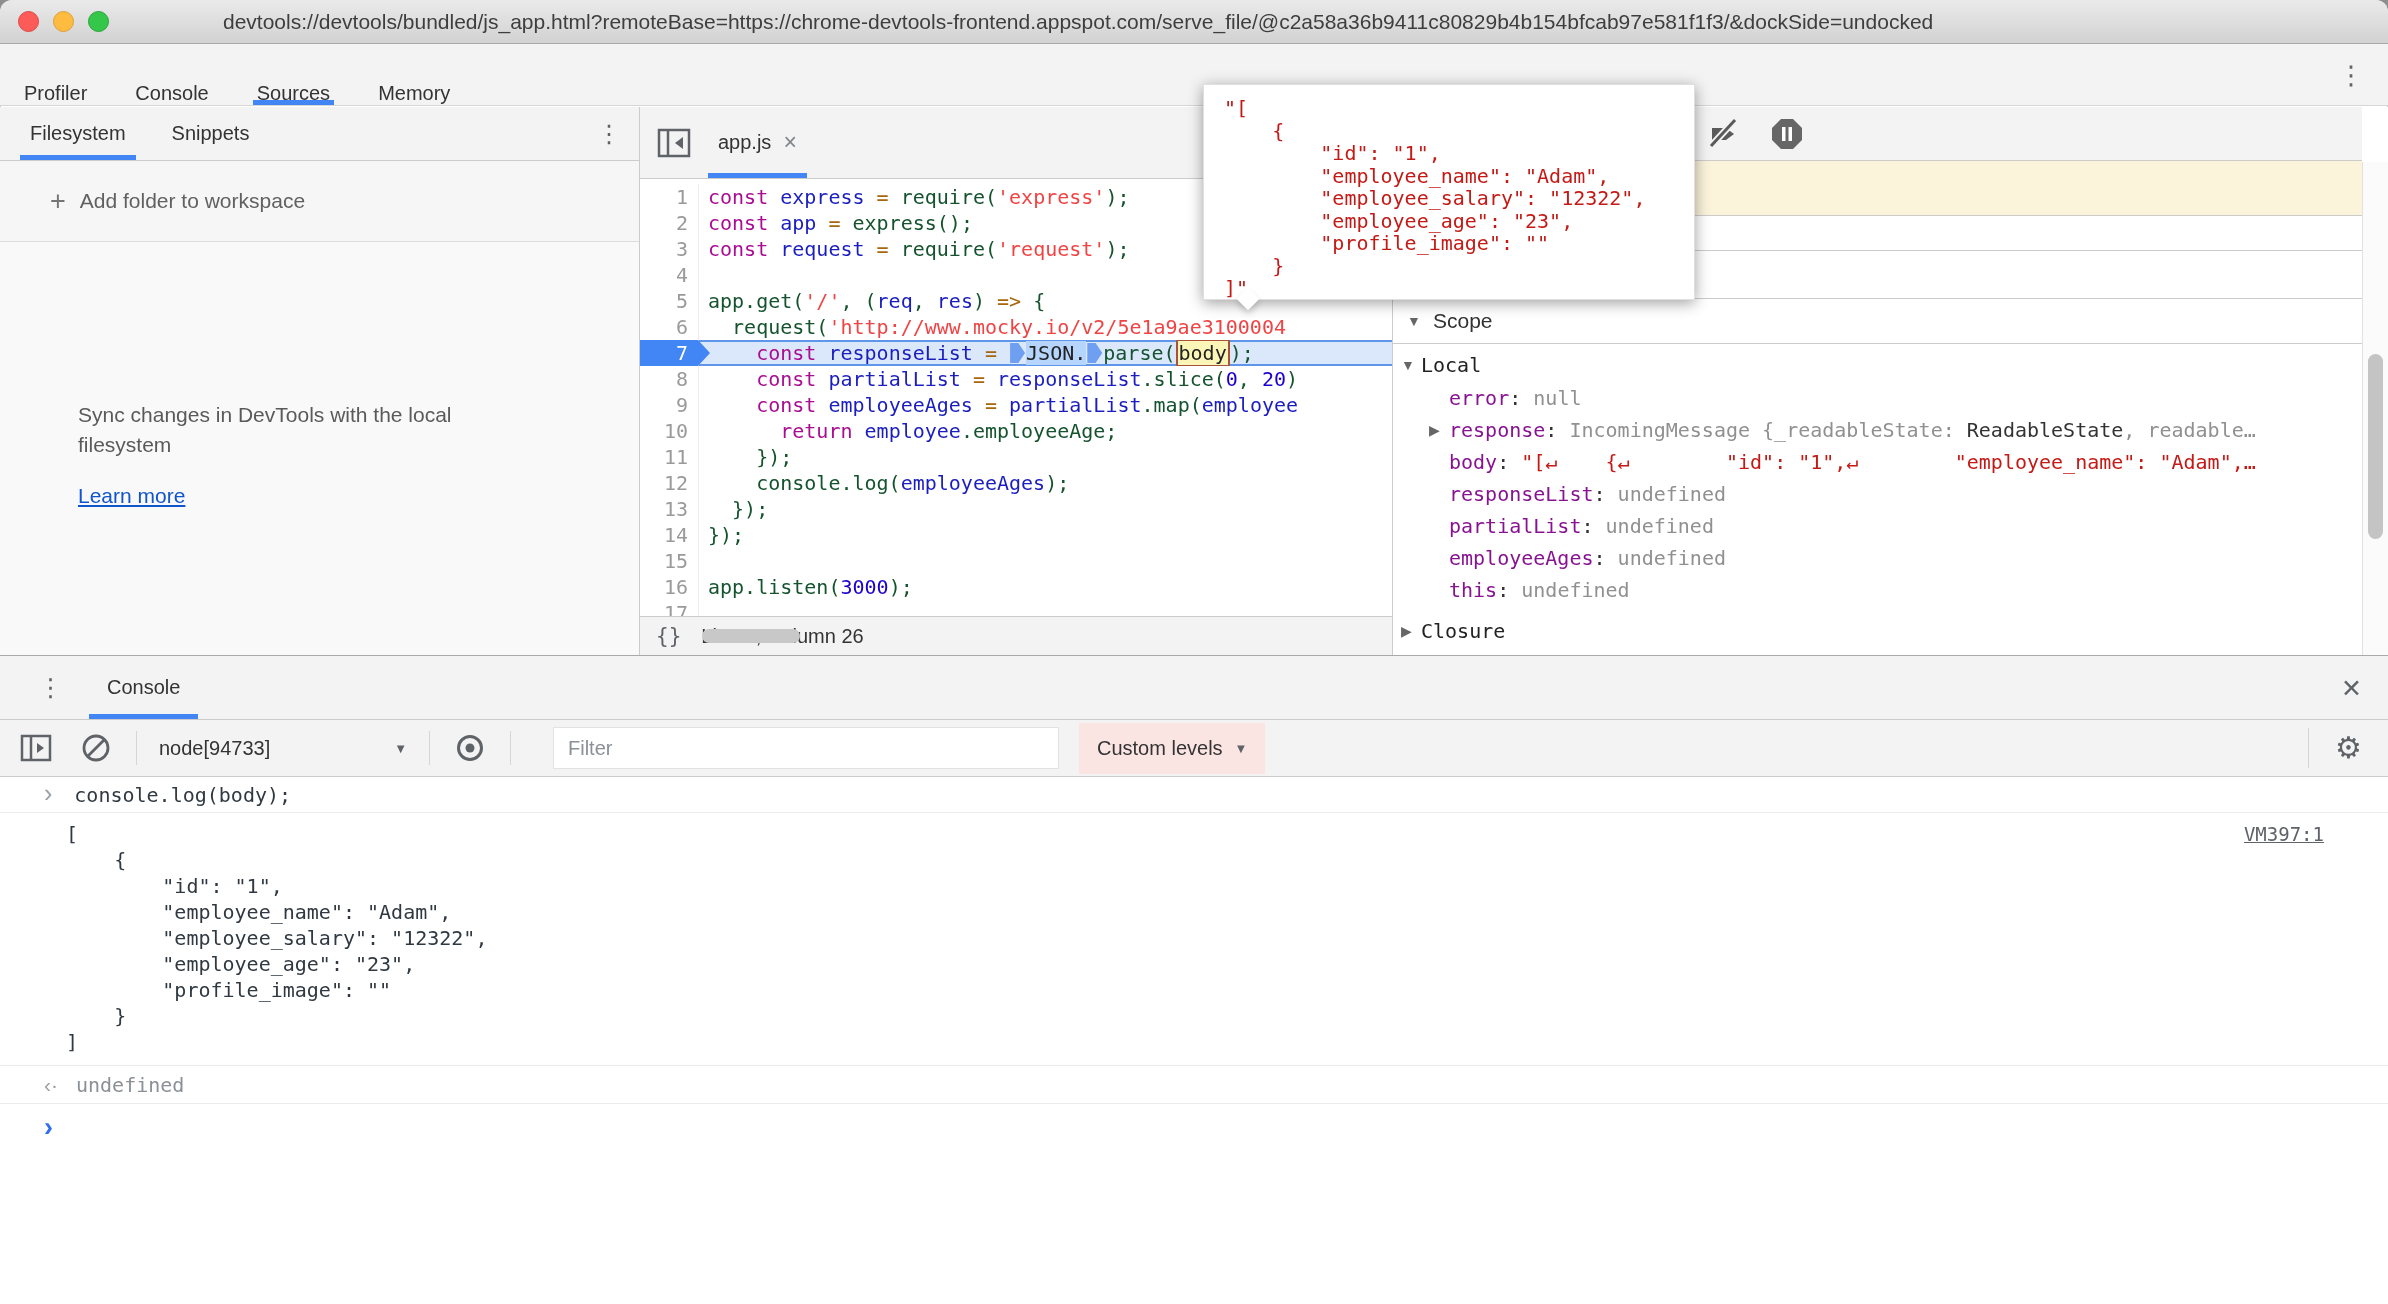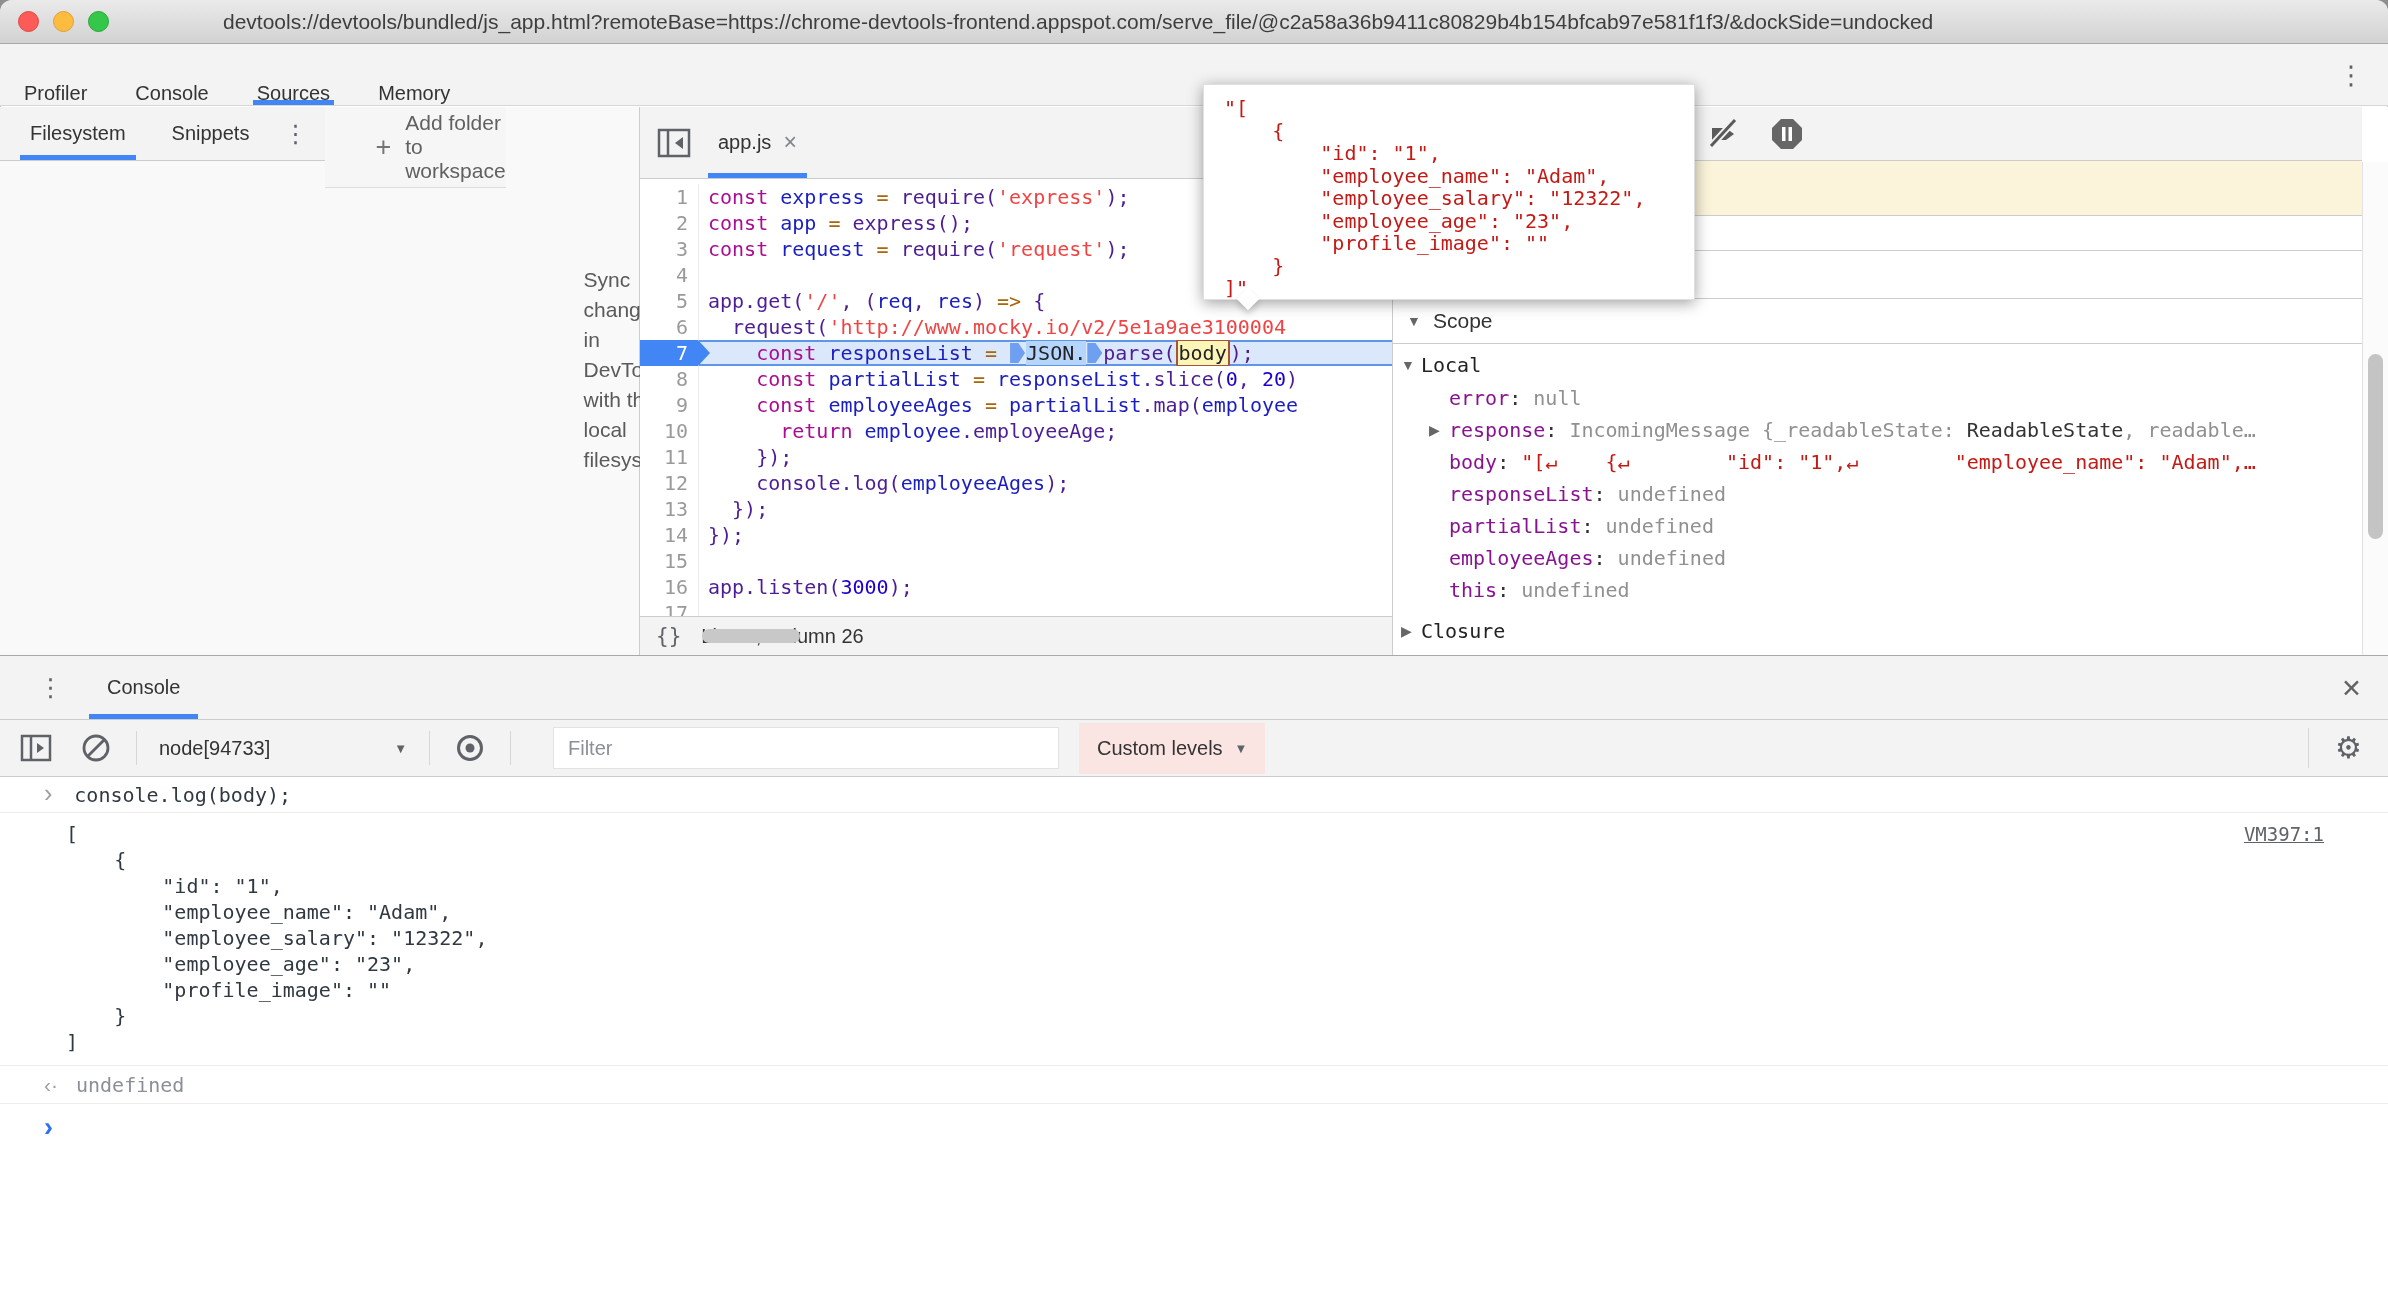--- a/index.html
+++ b/index.html
@@ -19,21 +19,21 @@
   .maintabs{height:62px;background:#f3f3f3;border-bottom:1px solid #d6d6d6;display:flex;align-items:flex-end;padding-left:0}
   .maintab{padding:0 24px;display:flex;align-items:center;font-size:20px;color:#333;position:relative;cursor:default}
   .maintab.active::after{content:"";position:absolute;left:20px;right:20px;bottom:0;height:5px;background:#4285f4}
   .kebab{margin-left:auto;align-self:center;font-size:26px;color:#5f6368;padding:0 24px;line-height:1}
   
   .content{position:absolute;top:107px;left:0;right:0;height:548px;display:flex;background:#fff}
   .panelhead{height:54px;background:#f3f3f3;border-bottom:1px solid #ccc;display:flex;align-items:stretch}
   .ptab{margin-left:14px;padding:0 16px;display:flex;align-items:center;font-size:20px;color:#333;position:relative}
   .ptab.active::after{content:"";position:absolute;left:6px;right:6px;bottom:0;height:5px;background:#4285f4}
   
-  .sidebar{width:640px;flex:none;border-right:1px solid #ccc;background:#f9f9f9;display:flex;flex-direction:row}
+  .sidebar{width:640px;flex:none;border-right:1px solid #ccc;background:#f9f9f9;display:flex;flex-direction:column}
   .sidekebab{margin-left:auto;align-self:center;font-size:24px;color:#5f6368;padding:0 18px;line-height:1}
   .addfolder{height:81px;background:#f6f6f6;border-bottom:1px solid #ddd;display:flex;align-items:center;font-size:21px;color:#616161}
   .addfolder .plus{font-size:27px;color:#757575;margin:0 14px 0 50px;font-weight:400}
   .syncmsg{margin:158px 0 0 78px;font-size:21px;color:#5a5a5a;line-height:30px}
   .learnmore{display:inline-block;margin:24px 0 0 78px;font-size:21px;color:#1155cc;text-decoration:underline;cursor:pointer}
   
   .editor{width:753px;flex:none;border-right:1px solid #ccc;display:flex;flex-direction:column;background:#fff;position:relative}
   .edtabs{height:72px;background:#f3f3f3;border-bottom:1px solid #ccc;display:flex;align-items:stretch}
   .navicon{align-self:center;margin-left:16px;flex:none}
   .edtab{margin-left:14px;padding:0 12px;display:flex;align-items:center;font-size:20px;color:#333;position:relative}
@@ -41,21 +41,21 @@
   .edclose{margin-left:12px;color:#80868b;font-size:23px}
   .codearea{flex:1;position:relative;font-family:"DejaVu Sans Mono",monospace;font-size:20px;overflow:hidden;padding-top:5px}
   .code-line{display:flex;height:26px;line-height:26px;white-space:pre}
   .gut{width:58px;flex:none;text-align:right;padding-right:10px;color:#9a9a9a;position:relative}
   .ltext{flex:1;padding-left:9px;border-left:1px solid #ececec;white-space:pre;color:#222;overflow:hidden}
   .code-line.exec{background:#dbe8fb;box-shadow:inset 0 2px 0 #5e97ea, inset 0 -2px 0 #5e97ea}
   .gut.exec{background:#4285f4;color:#fff}
   .gut.exec::after{content:"";position:absolute;right:-12px;top:0;border-top:13px solid transparent;
     border-bottom:13px solid transparent;border-left:12px solid #4285f4;z-index:2}
   .tok-k{color:#aa0d91}.tok-v{color:#1b1ebe}.tok-s{color:#ef4444}.tok-n{color:#1c00cf}
-  .tok-o{color:#a8660d}.tok-p{color:#4c1d95}
+  .tok-o{color:#a8660d}.tok-p{color:#14532d}
   .tok-sel{background:#b5d5fc;color:#222}
   .mk{display:inline-block;width:15px;height:20px;background:#6f9ff0;vertical-align:-3px;margin:0 1px;
     clip-path:polygon(0 0,55% 0,100% 50%,55% 100%,0 100%)}
   .tok-box{background:#fcf5b8;border:2px solid #a8523a;border-radius:2px;padding:0 1px;color:#222}
   .hthumb{position:absolute;left:62px;bottom:12px;width:98px;height:14px;border-radius:7px;background:#c8c8c8}
   .statusbar{height:39px;border-top:1px solid #ccc;background:#f3f3f3;display:flex;align-items:center;font-size:20px;color:#333;flex:none}
   .braces{color:#5f6368;font-size:21px;margin:0 20px 0 16px;font-family:"DejaVu Sans Mono",monospace}
   
   .rightpane{flex:1;position:relative;background:#fff;padding-right:26px}
   .vtrack{position:absolute;top:55px;bottom:0;right:0;width:26px;background:#fbfbfb;border-left:1px solid #e2e2e2}

